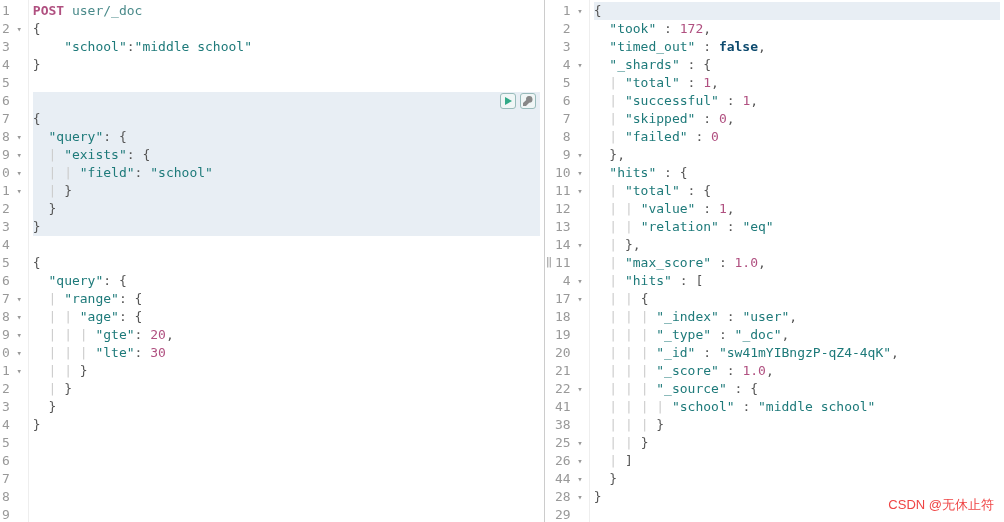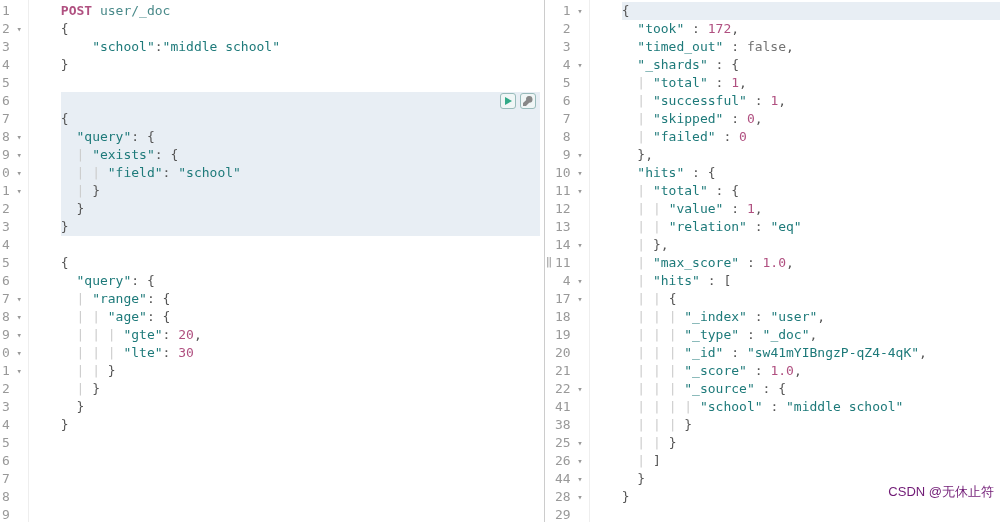--- a/index.html
+++ b/index.html
@@ -7,36 +7,36 @@
   .pane { display: flex; flex-direction: column; overflow: hidden; }
   .left-pane { width: 545px; border-right: 1px solid #ccc; }
   .right-pane { flex: 1; }
   .splitter { width: 8px; background: #fff; display: flex; align-items: center; justify-content: center; cursor: col-resize; }
   .splitter-handle { color: #888; font-size: 10px; }
   .editor { display: flex; flex: 1; overflow: auto; }
   .gutter { background: #fff; color: #999; text-align: right; padding: 2px 6px 2px 2px; user-select: none; min-width: 24px; border-right: 1px solid #eee; }
   .gutter .ln { height: 18px; line-height: 18px; display: flex; align-items: center; justify-content: flex-end; gap: 2px; }
   .fold { color: #999; font-size: 9px; width: 10px; display: inline-block; }
   .code { flex: 1; padding: 2px 4px; position: relative; }
-  .code .line { height: 18px; line-height: 18px; white-space: pre; position: relative; margin-left: 28px; }
+  .code .line { height: 18px; line-height: 18px; white-space: pre; position: relative; }
   .hl { background: #e8eef4; }
   .method-post, .method-get { color: #b05080; font-weight: bold; }
   .path { color: #4a8a8a; }
   .key { color: #1e7a7a; }
   .punc { color: #555; }
   .str { color: #1e7a7a; }
   .num { color: #b05080; }
-  .bool { color: #737373; }
+  .bool { color: #0c4a6e; font-weight: bold; }
   .comment { color: #555; }
   .indent-guide { color: #ccc; }
   .caret { border-right: 1px solid #555; }
   .line-buttons { position: absolute; right: 4px; top: 0; display: flex; gap: 4px; align-items: center; height: 18px; }
   .btn-icon { width: 16px; height: 16px; border: 1px solid #9bb; border-radius: 3px; display: flex; align-items: center; justify-content: center; background: #f0f6f6; cursor: pointer; }
   .btn-icon svg { width: 10px; height: 10px; }
-  .watermark { position: fixed; right: 10px; bottom: 21px; color: #701a75; font-size: 13px; font-family: sans-serif; pointer-events: none; }
+  .watermark { position: fixed; right: 10px; bottom: 8px; color: #ef4444; font-size: 13px; font-family: sans-serif; pointer-events: none; }
   .wm-name { font-family: "Microsoft YaHei", sans-serif; }
 </style>
 </head>
 <body>
 
 <div class="pane left-pane">
   <div class="editor">
     <div class="gutter" id="left-gutter">
         <div class="ln">
           <span>1</span>

